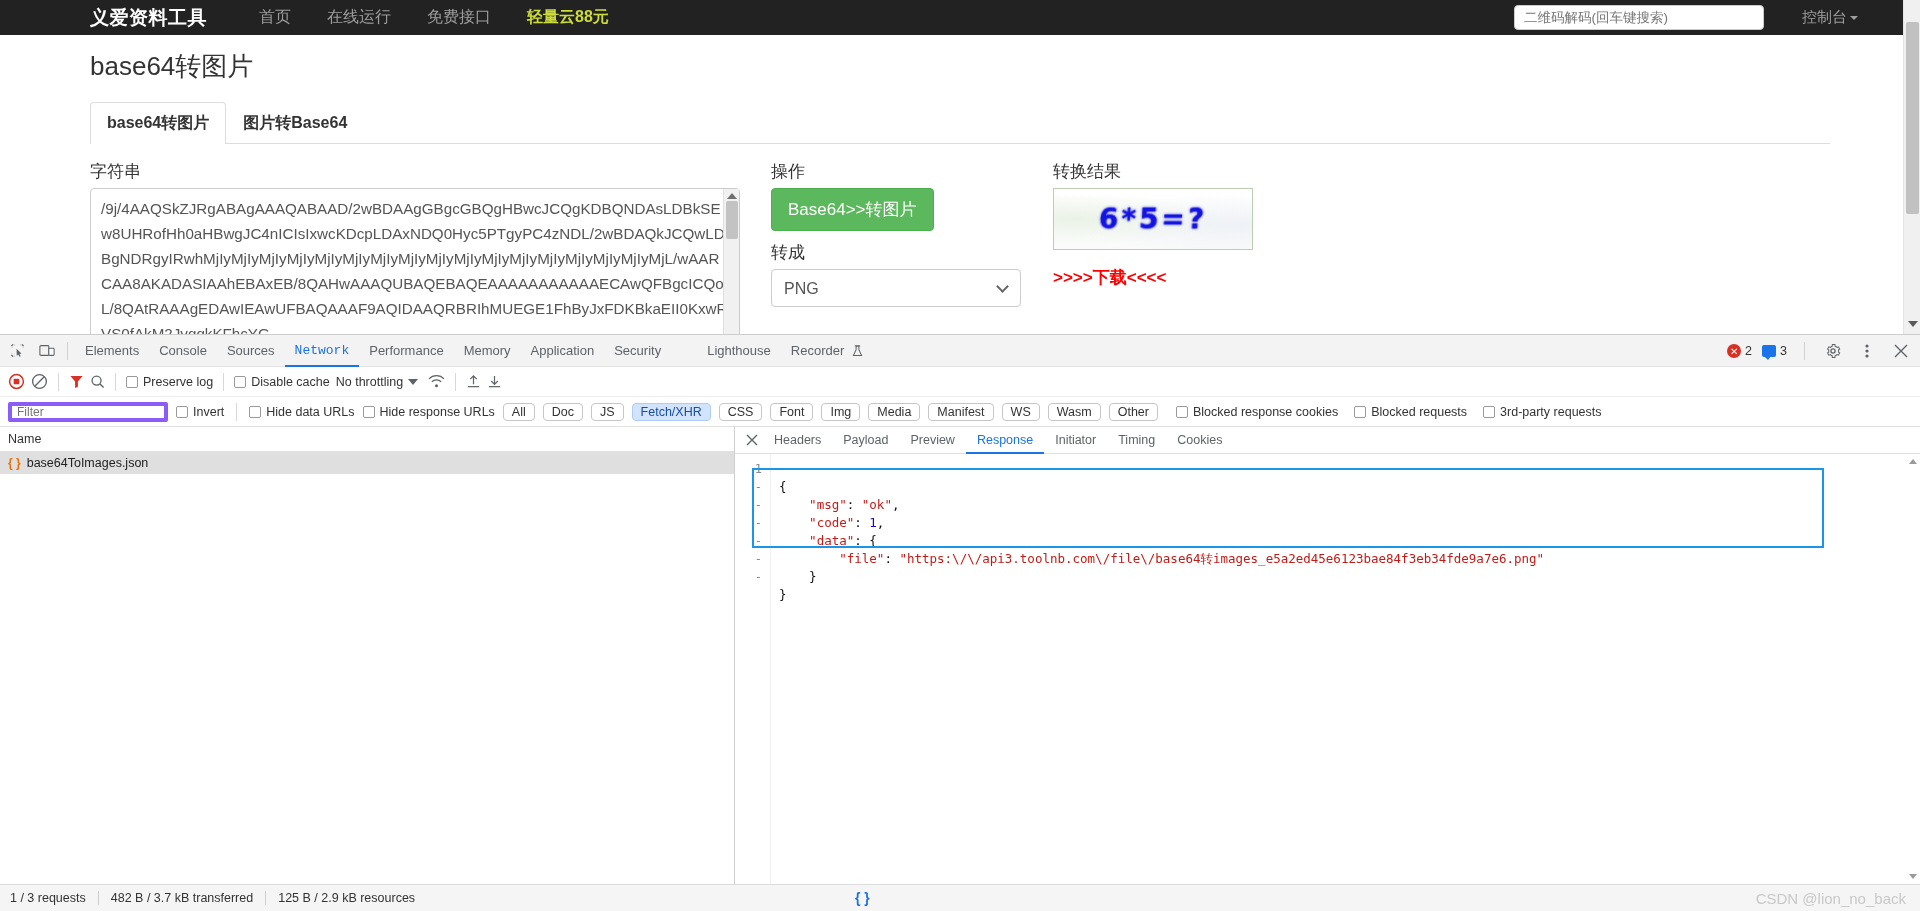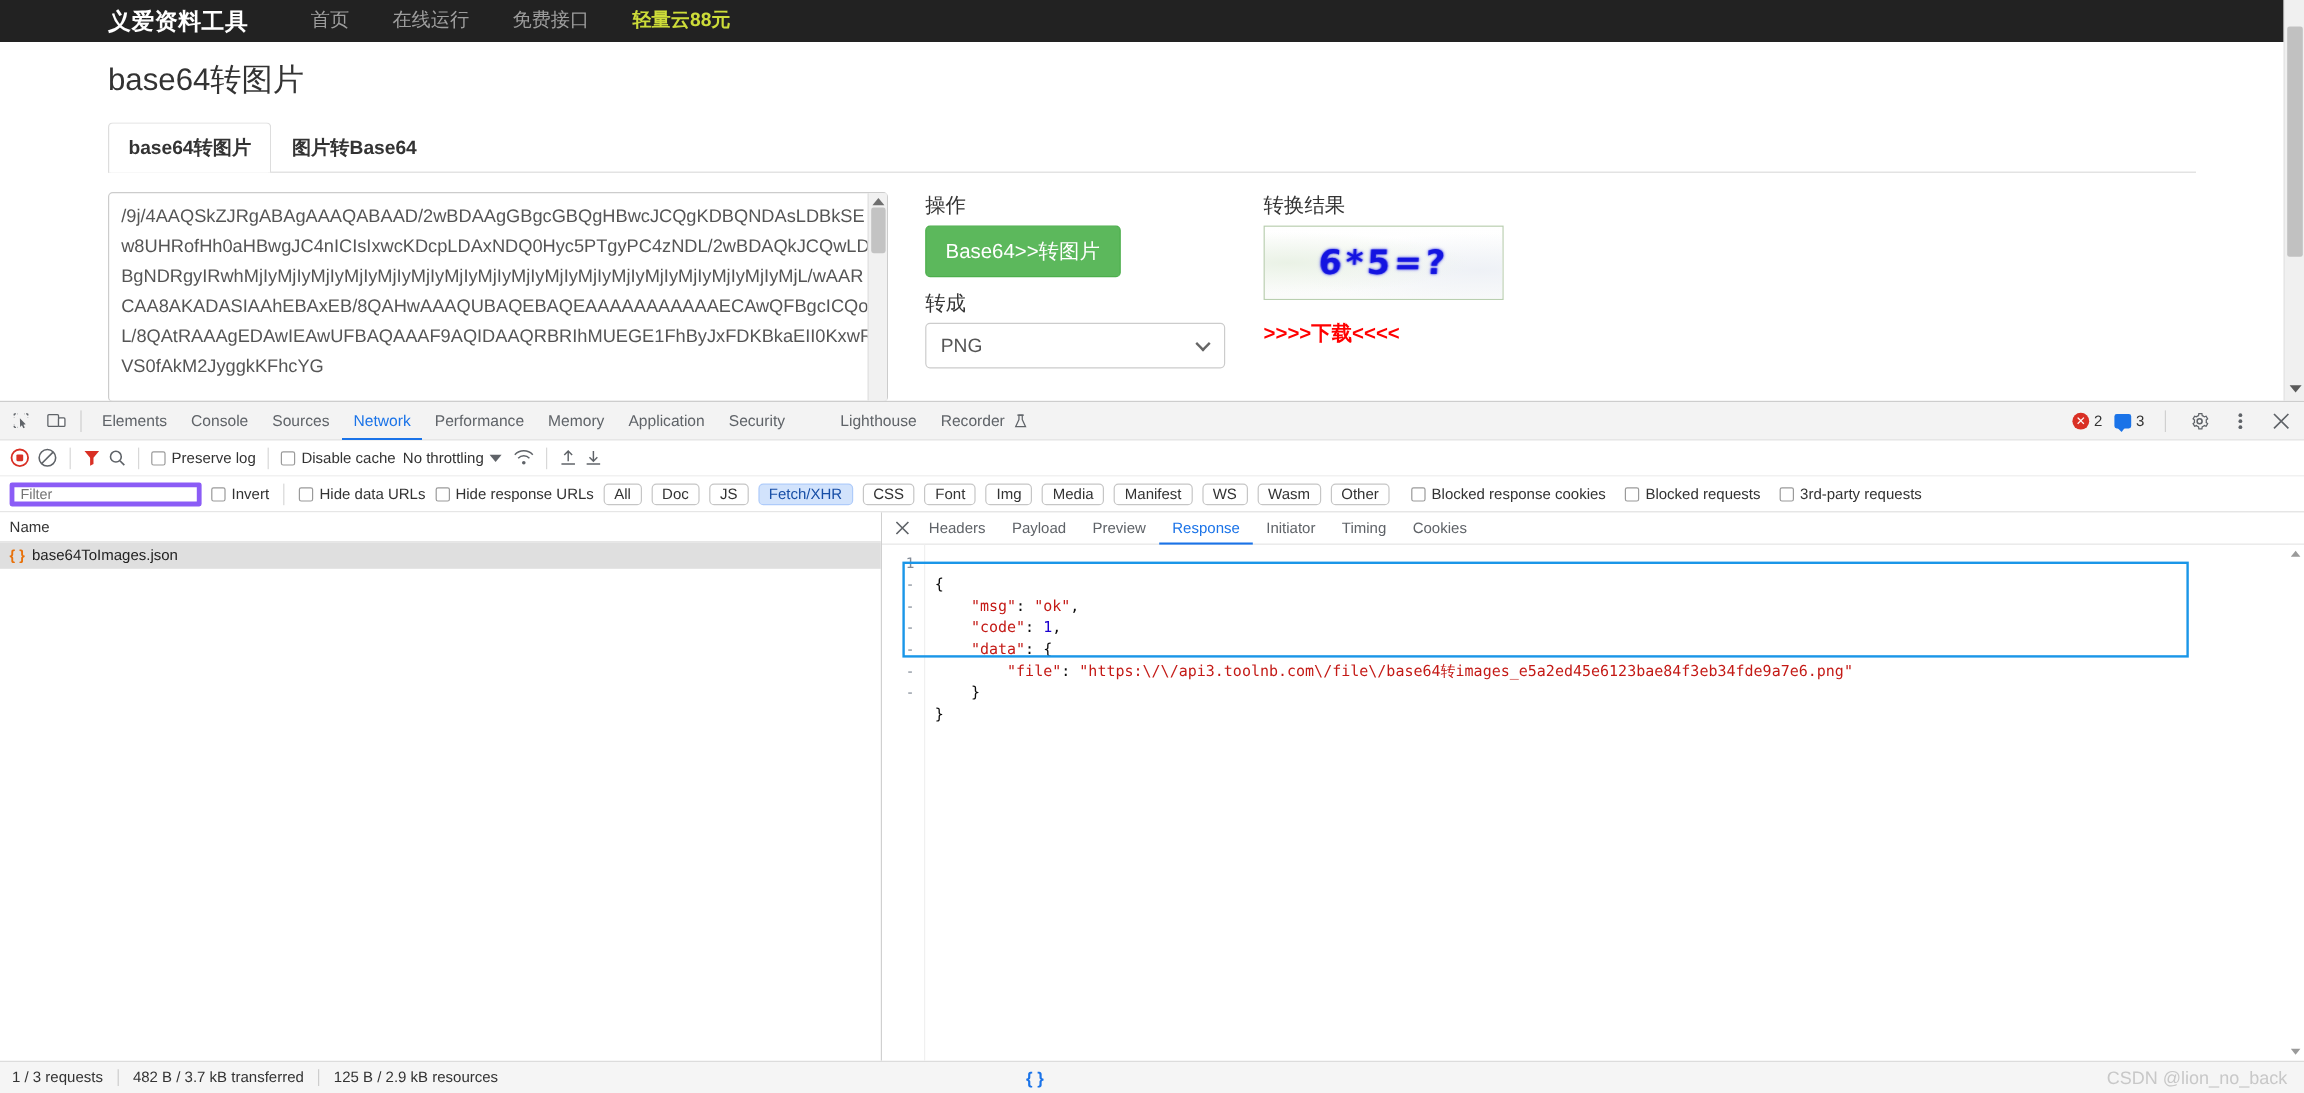--- a/index.html
+++ b/index.html
@@ -166,21 +166,21 @@
   }
   .dt-icon-btn {
     width: 26px; height: 26px; display: flex; align-items: center;
     justify-content: center; cursor: pointer; margin-left: 4px;
   }
   .dt-sep { width: 1px; height: 18px; background: #d0d0d0; margin: 0 7px; }
   .dt-tab {
     font-size: 13px; color: #5f6368; padding: 0 10px; height: 32px;
     line-height: 32px; cursor: pointer; white-space: nowrap;
   }
-  .dt-tab.active { color: #1a73e8; box-shadow: inset 0 -2px 0 #1a73e8; }
+  .dt-tab.active { color: #1a73e8; box-shadow: inset 0 -2px 0 #1a73e8; font-family: Liberation Mono, monospace; }
   .dt-right {
     position: absolute; right: 6px; top: 0; height: 32px;
     display: flex; align-items: center; gap: 4px;
   }
   .badge { display: flex; align-items: center; font-size: 12.5px; color: #333; gap: 4px; margin-right: 6px; }
   .err-dot {
     width: 14px; height: 14px; border-radius: 50%; background: #d93025;
     color: #fff; font-size: 10px; display: flex; align-items: center; justify-content: center;
   }
   .msg-sq { width: 14px; height: 12px; border-radius: 2px; background: #1a73e8; position: relative; }
@@ -288,33 +288,38 @@
 
 <div id="page">
 
   <div class="navbar">
     <div class="brand">义爱资料工具</div>
     <a class="navlink">首页</a>
     <a class="navlink">在线运行</a>
     <a class="navlink">免费接口</a>
     <a class="navlink hilite">轻量云88元</a>
 
+    <div class="nav-right">
+      <input class="searchbox" placeholder="二维码解码(回车键搜索)" style="">
+      <span class="console-link"><span>控制台</span><i class="caret-dn"></i></span>
+    </div>
   </div>
 
   <div class="page-body">
     <h1 class="page-title">base64转图片</h1>
 
     <div class="tabs">
       <div class="tab active">base64转图片</div>
       <div class="tab">图片转Base64</div>
     </div>
 
     <div class="panels">
 
       <div class="col-string">
+        <div class="panel-label">字符串</div>
         <div class="ta-wrap">
           <textarea class="b64" style="">/9j/4AAQSkZJRgABAgAAAQABAAD/2wBDAAgGBgcGBQgHBwcJCQgKDBQNDAsLDBkSEw8UHRofHh0aHBwgJC4nICIsIxwcKDcpLDAxNDQ0Hyc5PTgyPC4zNDL/2wBDAQkJCQwLDBgNDRgyIRwhMjIyMjIyMjIyMjIyMjIyMjIyMjIyMjIyMjIyMjIyMjIyMjIyMjIyMjIyMjIyMjIyMjL/wAARCAA8AKADASIAAhEBAxEB/8QAHwAAAQUBAQEBAQEAAAAAAAAAAAECAwQFBgcICQoL/8QAtRAAAgEDAwIEAwUFBAQAAAF9AQIDAAQRBRIhMUEGE1FhByJxFDKBkaEII0KxwRVS0fAkM2JyggkKFhcYG</textarea>
           <div class="ta-scroll">
             <div class="arr up"></div>
             <div class="thumb"></div>
 
           </div>
         </div>
       </div>
 

